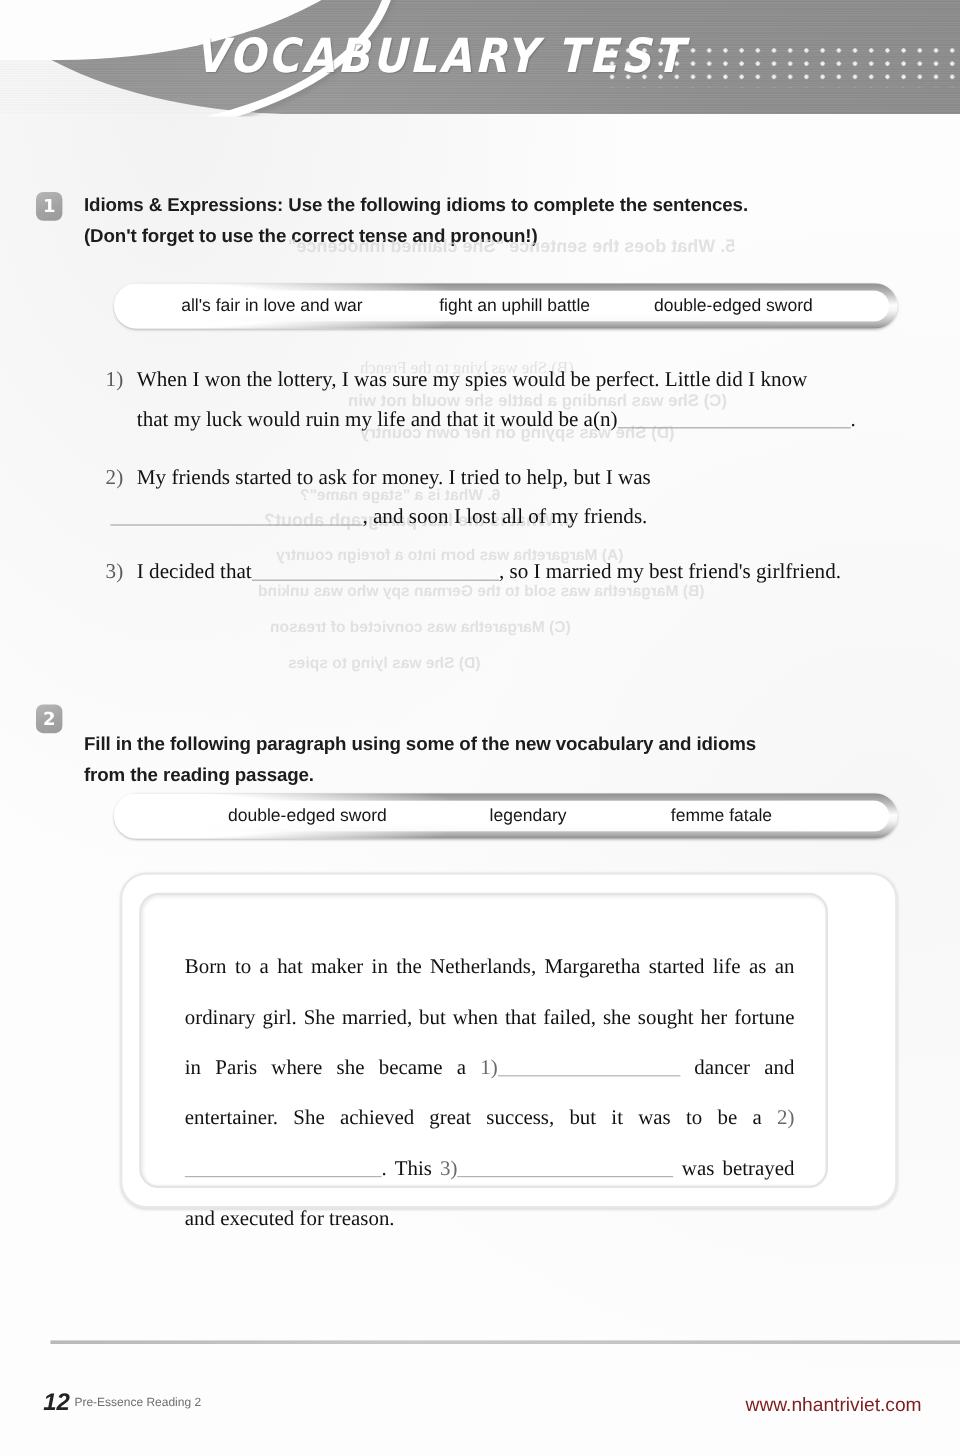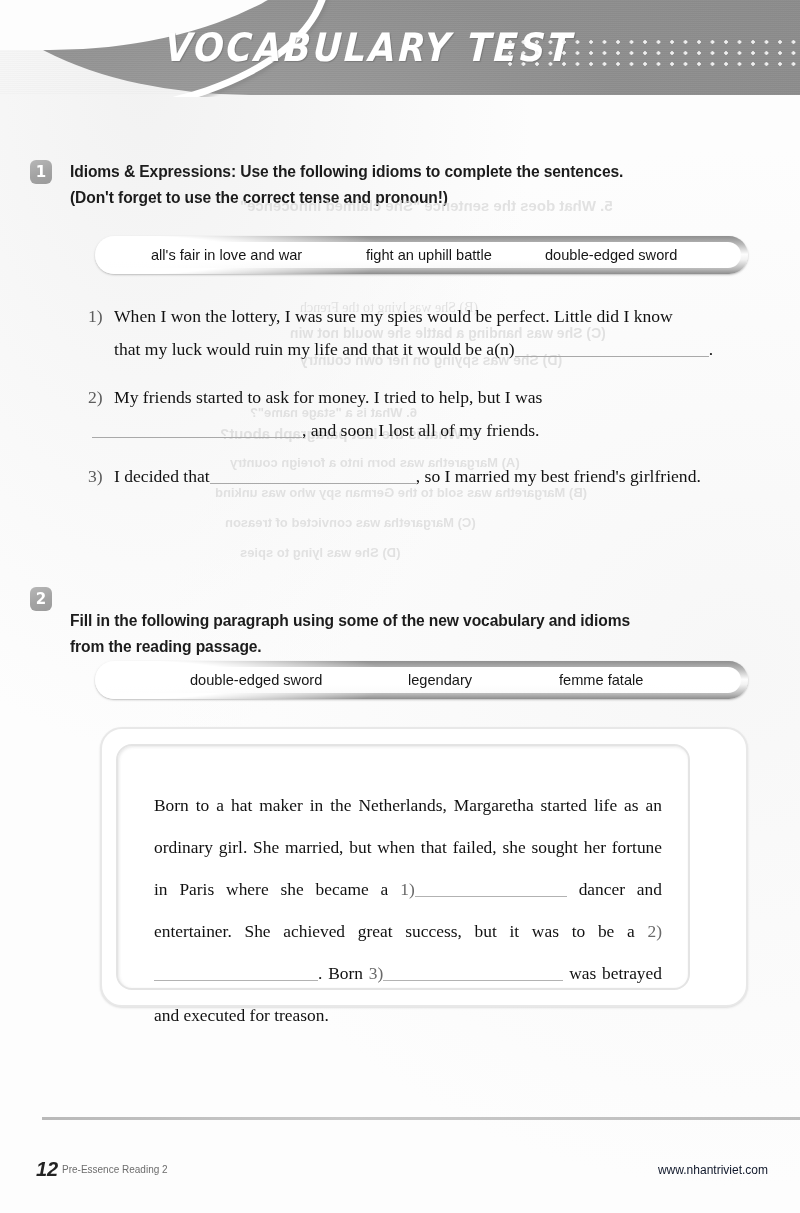--- a/index.html
+++ b/index.html
@@ -233,22 +233,22 @@
   }
   .book-title {
     position: absolute;
     left: 62px; top: 1164px;
     font-size: 10px;
     color: #6d6d6d;
   }
   .site {
     position: absolute;
     right: 32px; top: 1163px;
-    font-size: 12px;
-    color: #0f172a;
+    font-size: 16px;
+    color: #7f1d1d;
   }
 </style>
 </head>
 <body>
 
 <div class="paper"></div>
 
 <div class="header">
   <div class="header-band"></div>
   <div class="header-swoosh-white"></div>
@@ -320,21 +320,21 @@
     <span class="pill-word" style="left:457px;">femme fatale</span>
   </div>
 </div>
 
 <div class="pbox-outer"></div>
 <div class="pbox-inner"></div>
 <div class="pbox-text">
   <span>Born to a hat maker in the Netherlands, Margaretha started life as an ordinary girl. She married, but when that failed, she sought her fortune in Paris where she became a</span>
   <span class="pnum">1)</span><span class="blank-p" style="width:152px;"></span>
   <span>dancer and entertainer. She achieved great success, but it was to be a</span>
-  <span class="pnum">2)</span><span class="blank-p" style="width:164px;"></span><span>. Born</span>
+  <span class="pnum">2)</span><span class="blank-p" style="width:164px;"></span><span>. This</span>
   <span class="pnum">3)</span><span class="blank-p" style="width:180px;"></span>
   <span>was betrayed and executed for treason.</span>
 </div>
 
 <div class="rule"></div>
 <div class="page-num">12</div>
 <div class="book-title">Pre-Essence Reading 2</div>
 <div class="site">www.nhantriviet.com</div>
 
 </body></html>

